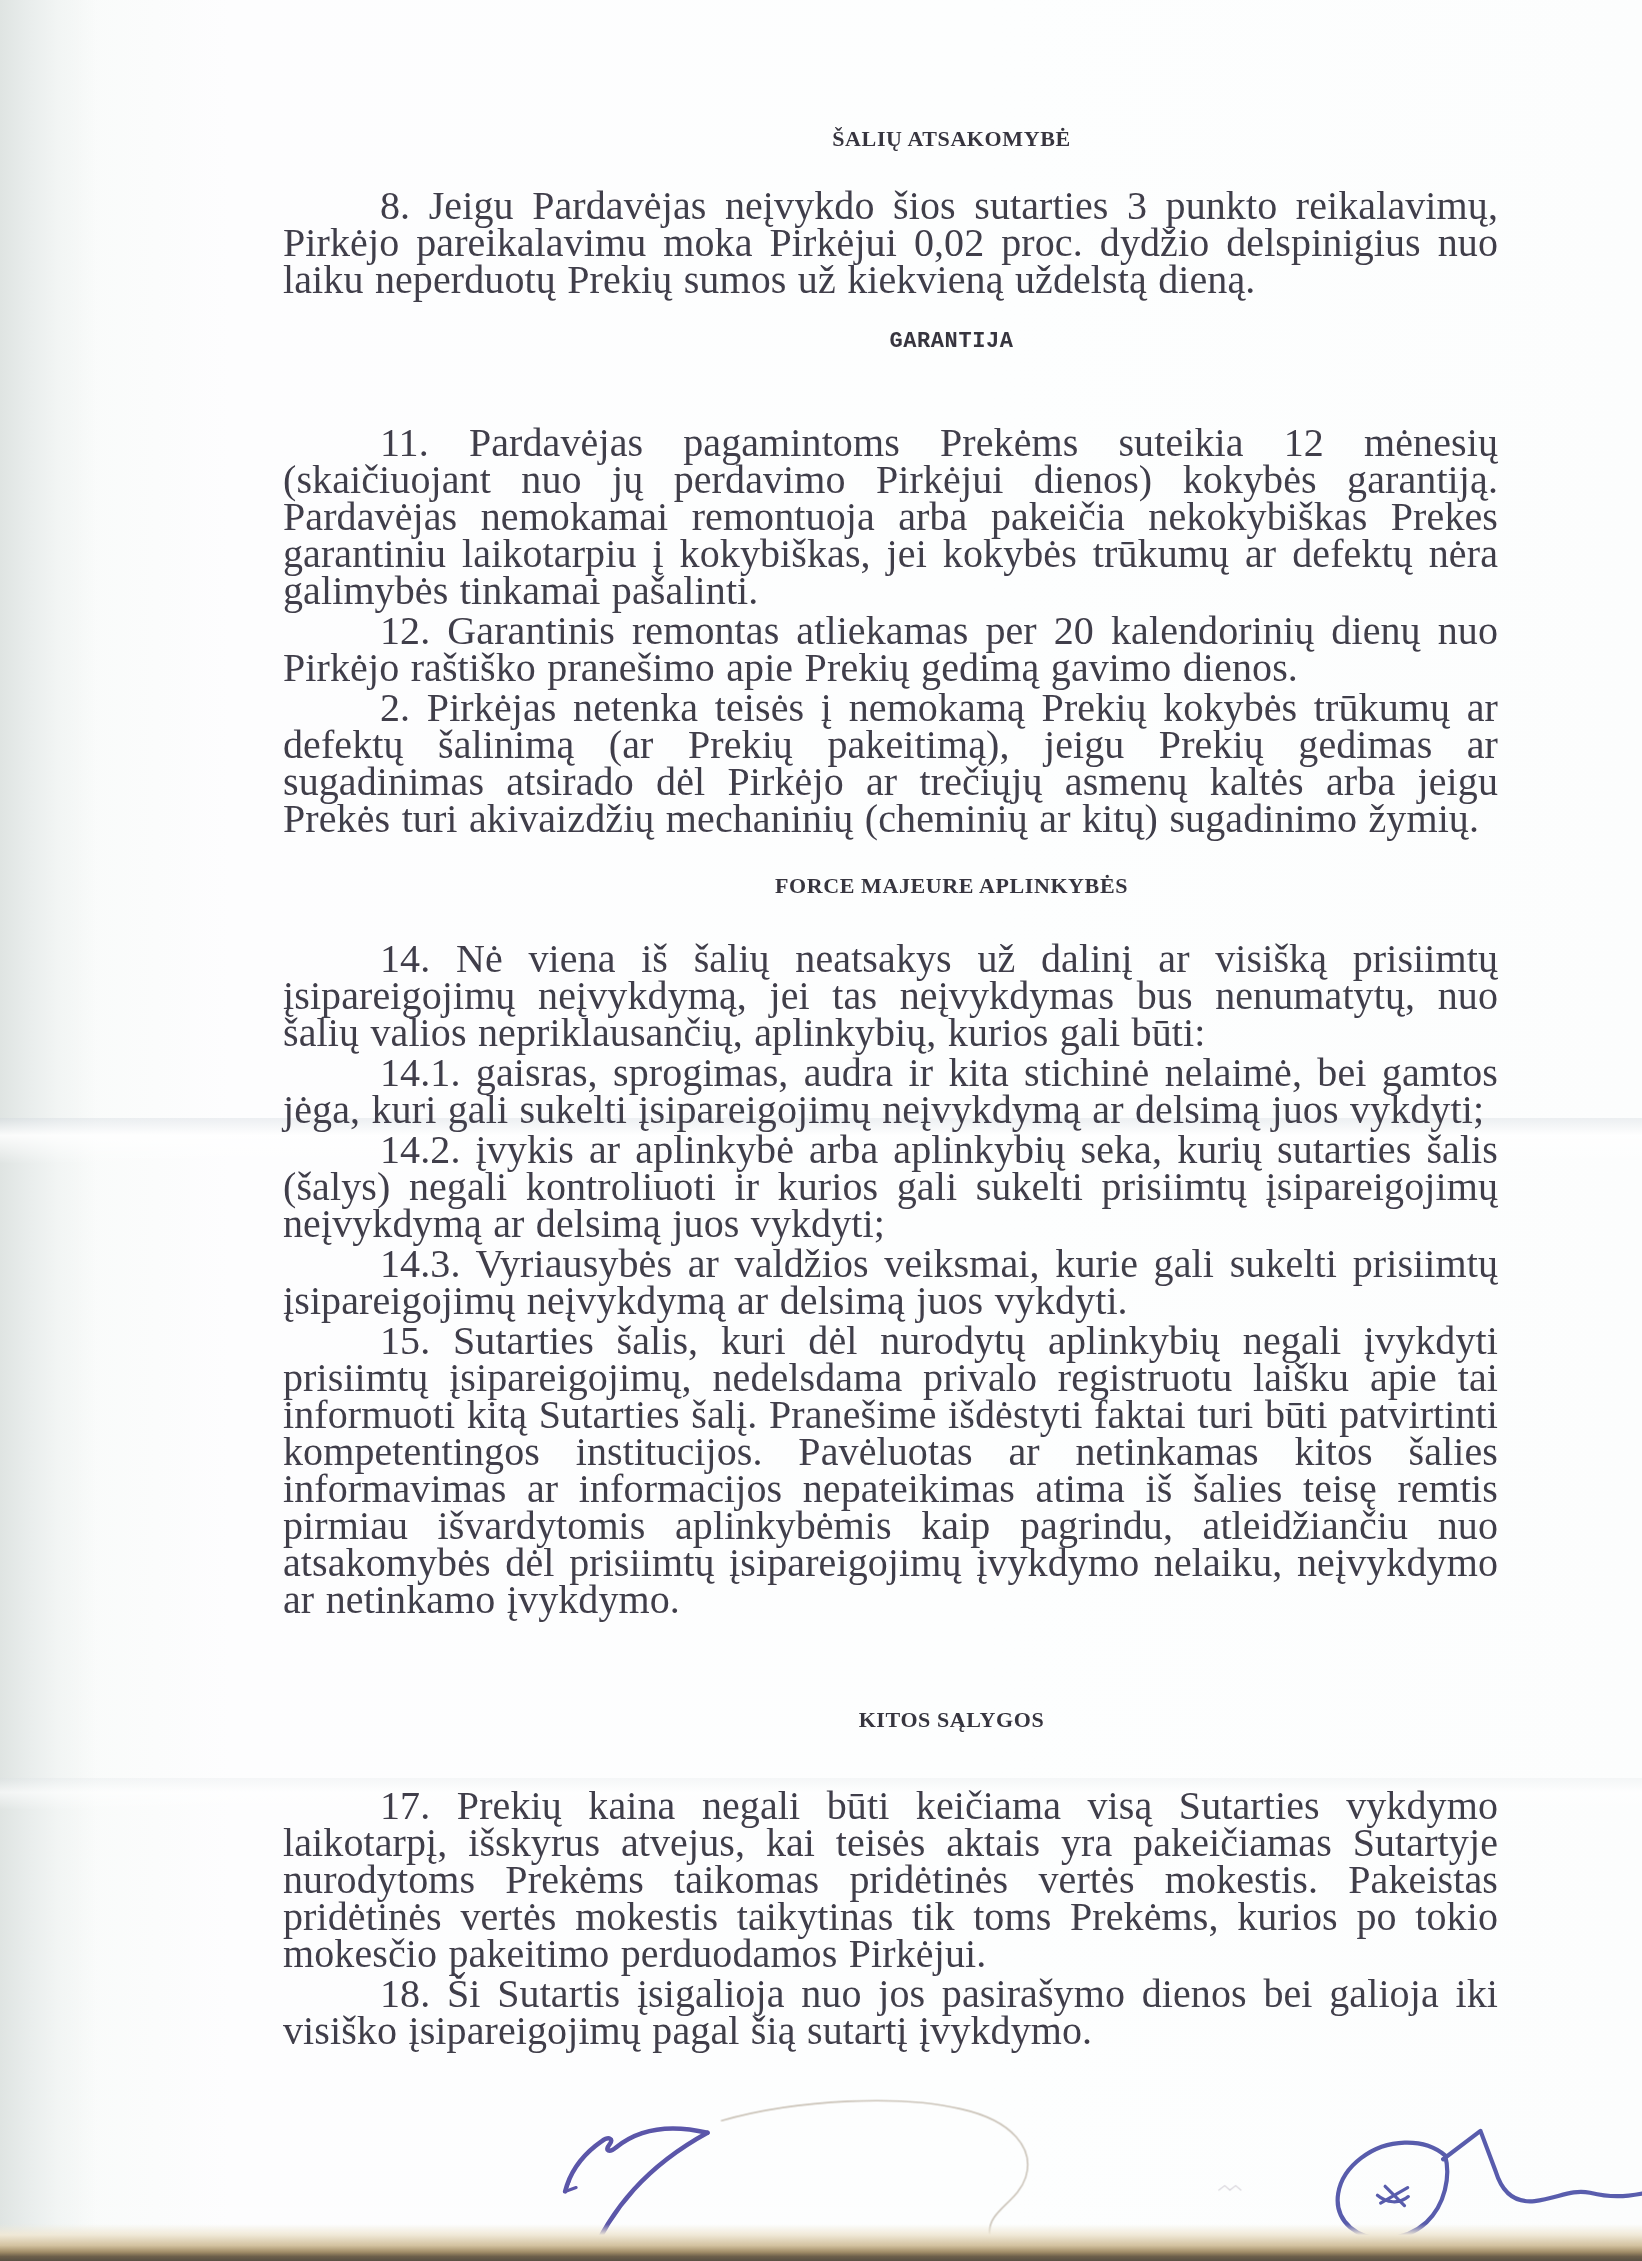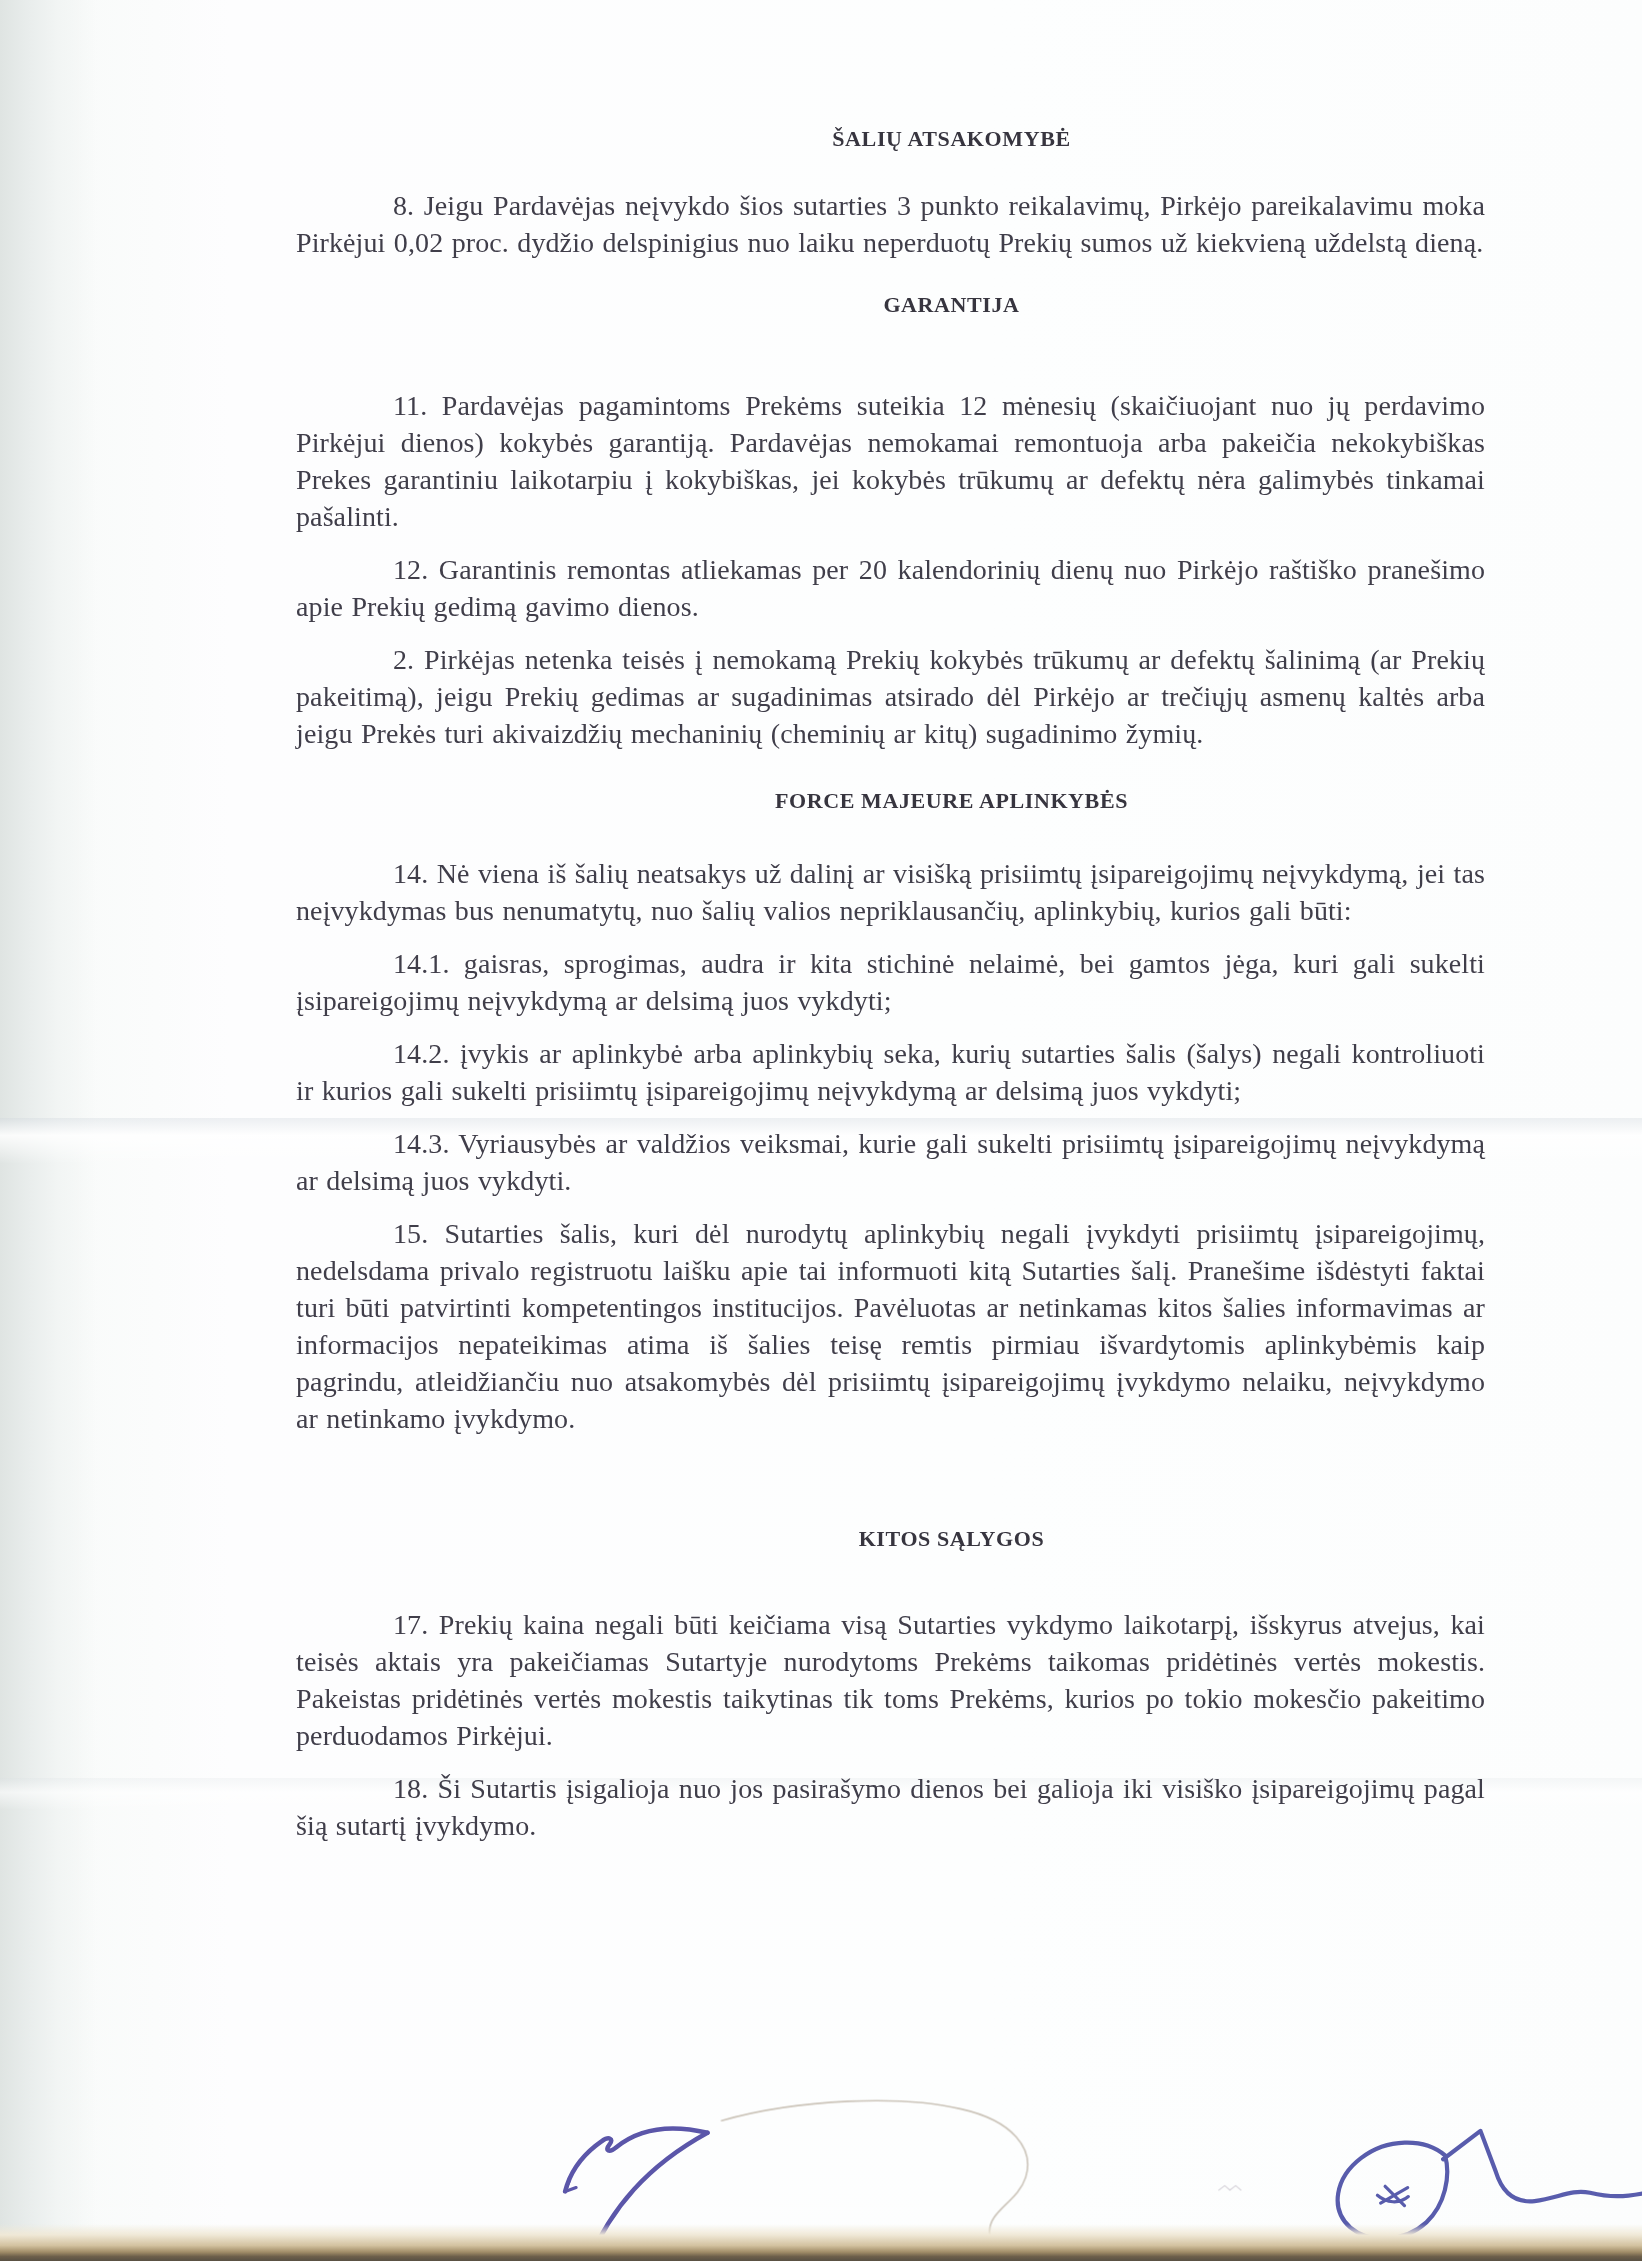--- a/index.html
+++ b/index.html
@@ -45,26 +45,26 @@
   .section-heading {
     font-size:22px; font-weight:bold;
     line-height:36px;
     text-align:center;
     letter-spacing:0.6px;
     color:#37353f;
     margin:0;
     padding-left:122px; 
   }
   .h-saliu   { margin-bottom:30px; }
-  .h-garantija { margin-top:26px;  margin-bottom:64px; }
+  .h-garantija { margin-top:26px;  margin-bottom:64px;font-family:Liberation Mono, monospace; }
   .h-force   { margin-top:31px;  margin-bottom:36px; }
   .h-kitos   { margin-top:84px; margin-bottom:49px; }
   .para {
-    margin:16px;
-    font-size:28px;
+    margin:3px;
+    font-size:40px;
     line-height:37px;
     text-align:justify;
     text-indent:97px;
     word-spacing:1.3px;
     letter-spacing:0.1px;
   }
   .ink-overlay {
     position:absolute; left:0; top:0;
     pointer-events:none;
   }

